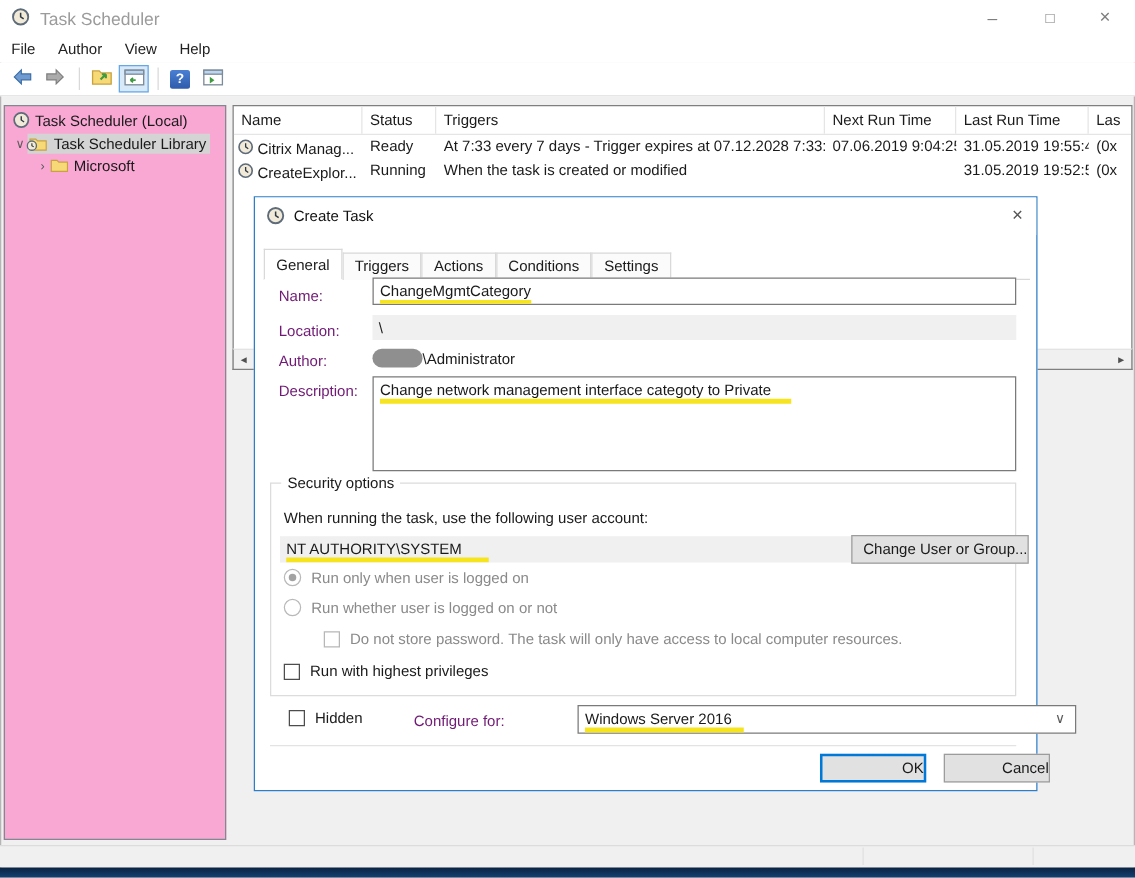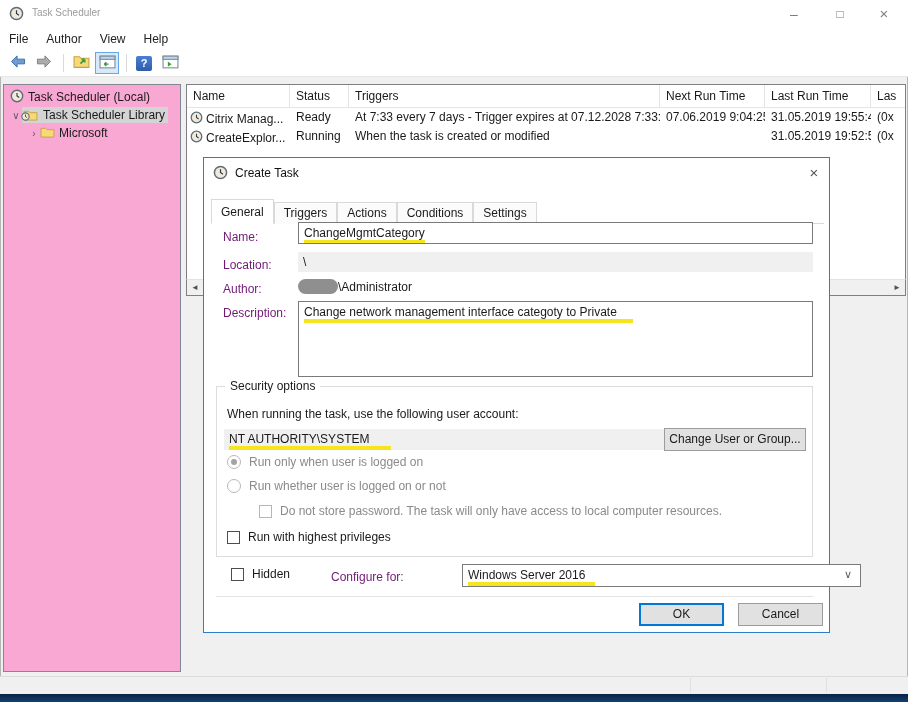--- a/index.html
+++ b/index.html
@@ -5,21 +5,21 @@
   * { margin:0; padding:0; box-sizing:border-box; }
   html,body { width:908px; height:702px; }
   body { font-family:"Liberation Sans", sans-serif; font-size:12px; color:#1a1a1a;
          background:#f0f0f0; position:relative; overflow:hidden; }
   .abs { position:absolute; }
 
   
   .window-frame { left:0; top:0; width:908px; height:702px; border:1px solid #b5b5b5; }
   .titlebar { left:0; top:0; width:908px; height:28px; background:#ffffff; }
   .titlebar-icon { left:9px; top:6px; }
-  .titlebar-title { left:32px; top:7px; color:#9b9b9b; font-size:10px; }
+  .titlebar-title { left:32px; top:7px; color:#9b9b9b; font-size:14px; }
   .win-btn { top:0; width:32px; height:28px; text-align:center; line-height:28px;
              color:#7e7e7e; font-size:14px; cursor:default; }
   .btn-min { left:778px; } .btn-max { left:824px; font-size:12px; } .btn-close { left:868px; font-size:15px; }
 
   .menubar { left:0; top:28px; width:908px; height:22px; background:#ffffff; display:flex; align-items:center; }
   .menu-item { padding:3px 9px; color:#222; }
 
   .toolbar { left:0; top:50px; width:908px; height:27px; background:#ffffff;
              border-bottom:1px solid #e6e6e6; display:flex; align-items:center; padding-left:6px; }
   .tool-btn { width:24px; height:22px; display:flex; align-items:center; justify-content:center; margin-right:2px; }
@@ -76,21 +76,21 @@
 
   .radio { width:14px; height:14px; border-radius:50%; border:1px solid #b9b9b9; background:#fff; position:relative; display:inline-block; }
   .radio.checked::after { content:""; position:absolute; left:3px; top:3px; width:6px; height:6px; border-radius:50%; background:#a3a3a3; }
   .checkbox { width:13px; height:13px; border:1px solid #4d4d4d; background:#fff; display:inline-block; }
   .checkbox.disabled { border-color:#b7b7b7; }
   .dis-label { color:#8a8a8a; }
   .ctl-row { display:flex; align-items:flex-end; gap:8px; }
 
   .redact-pill { width:40px; height:15px; background:#8f8f8f; border-radius:8px; display:inline-block; vertical-align:middle; }
 
-  .btn { background:#e1e1e1; border:1px solid #9c9c9c; text-align:center; }
+  .btn { background:#e1e1e1; border:1px solid #9c9c9c; text-align:right;margin-left:17px; }
   .btn-default { border:2px solid #0078d7; }
   .combo { border:1px solid #7a7a7a; background:#fff; padding:3px 5px; position:relative; white-space:nowrap; }
   .combo-chevron { position:absolute; right:8px; top:3px; color:#5c5c5c; font-size:11px; }
   .footer-sep { left:12px; top:438px; width:597px; height:1px; background:#e3e3e3; }
 </style>
 </head>
 <body>
 
 <div class="abs window-frame"></div>
 

